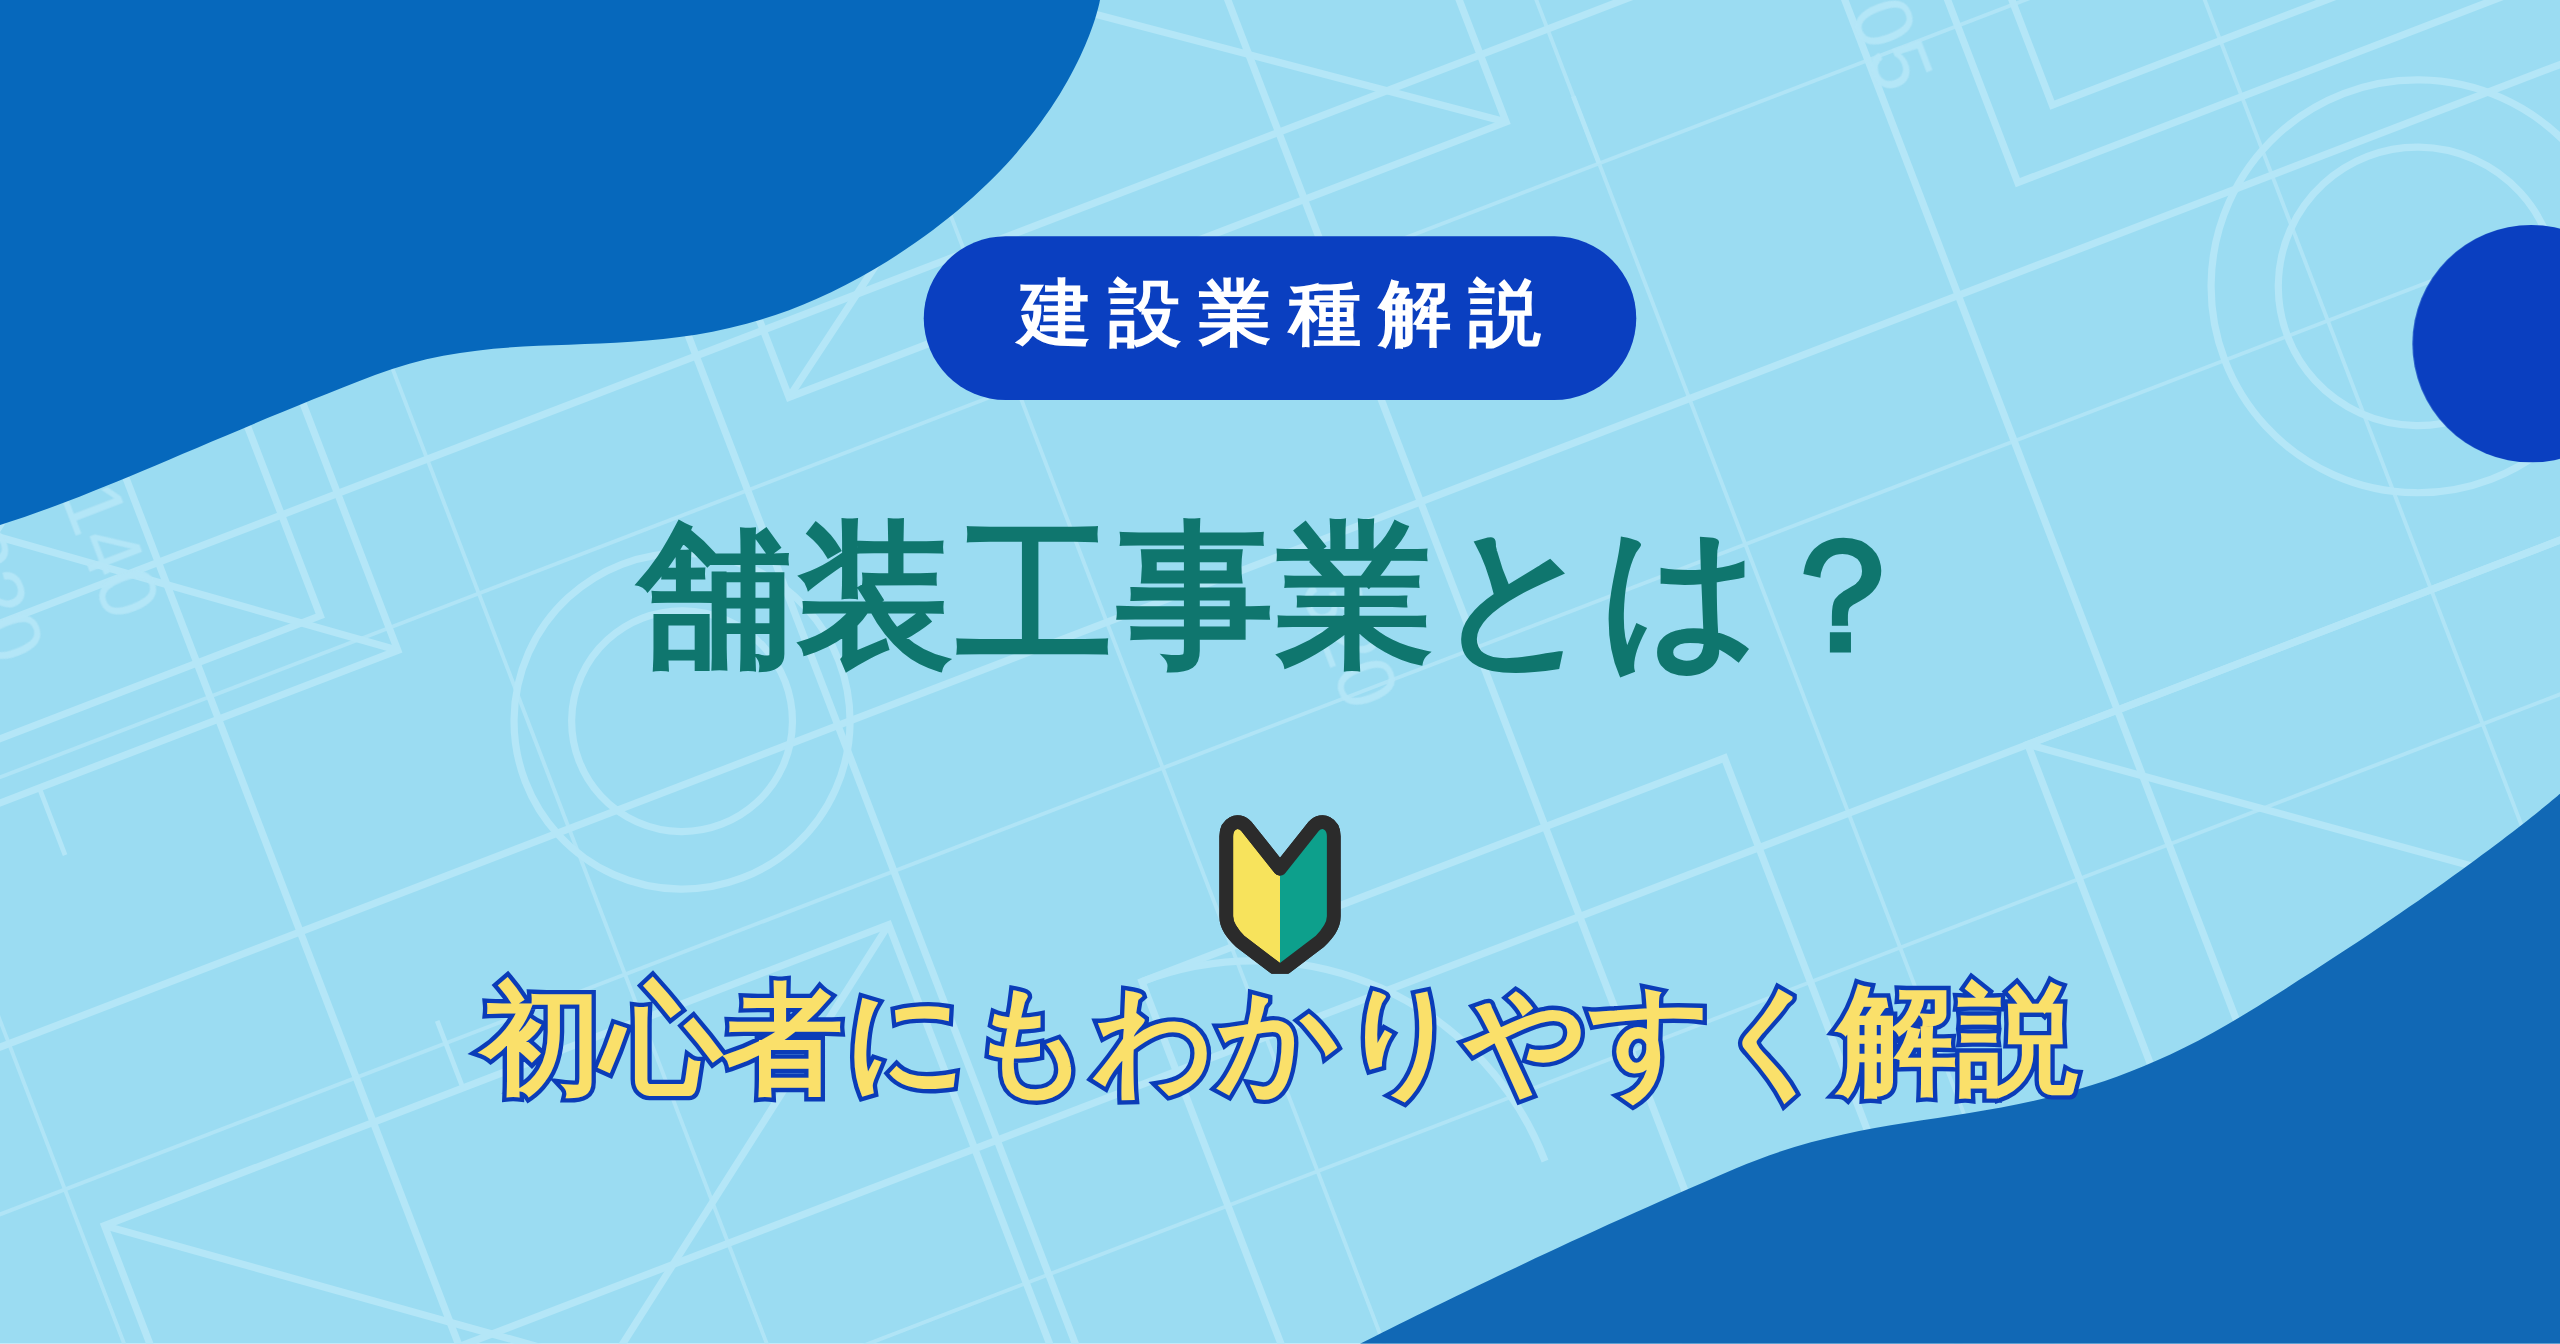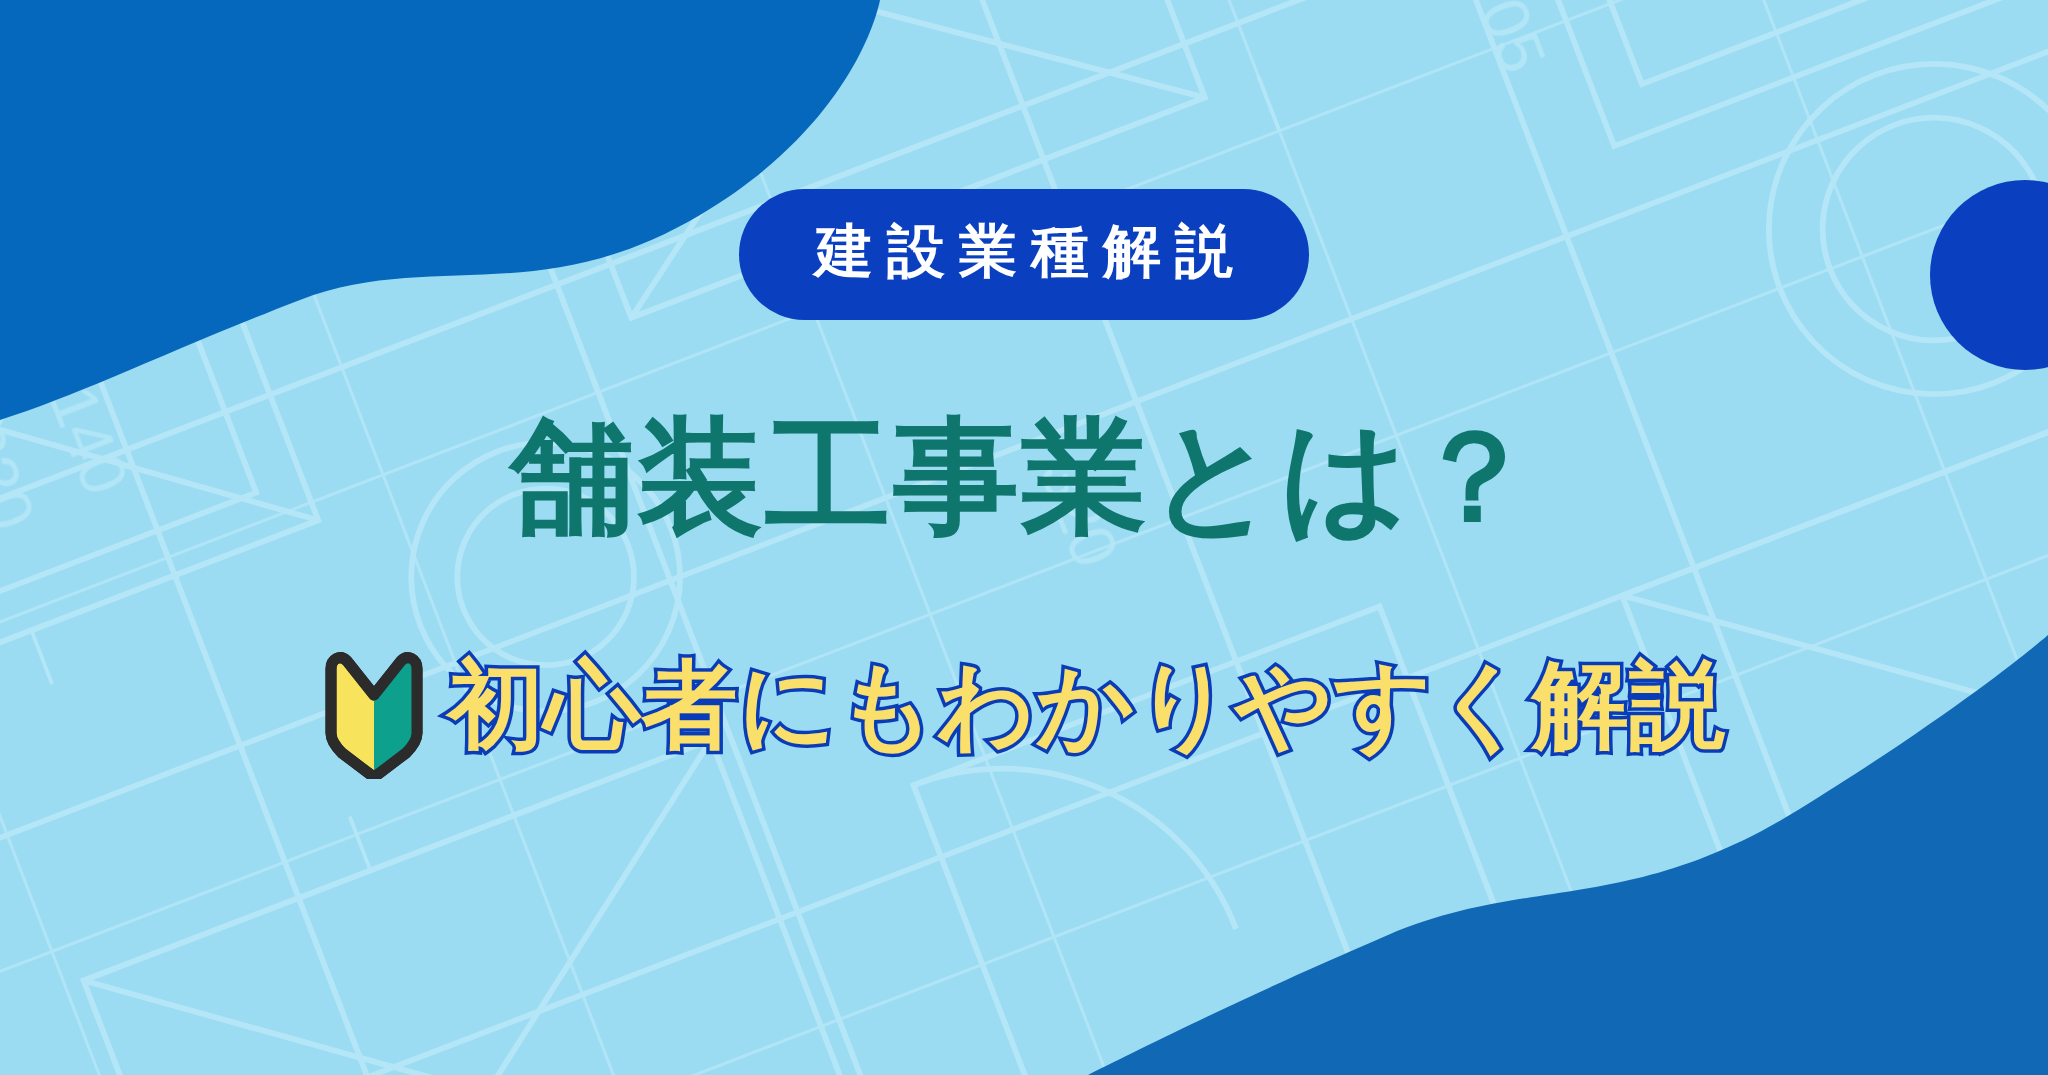--- a/index.html
+++ b/index.html
@@ -82,23 +82,23 @@
     font-size: 126px;
     font-weight: bold;
     letter-spacing: 2px;
     line-height: 1.1;
     white-space: nowrap;
   }
 
   .sub-row {
     margin-top: 104px;
     display: flex;
-    align-items: flex-start;
-    gap: 22px;
+    align-items: center;
     white-space: nowrap;
+    flex-direction: column;
   }
 
   .beginner-icon {
     width: 104px;
     height: 128px;
     flex: 0 0 auto;
     display: block;
   }
 
   .sub-text {

